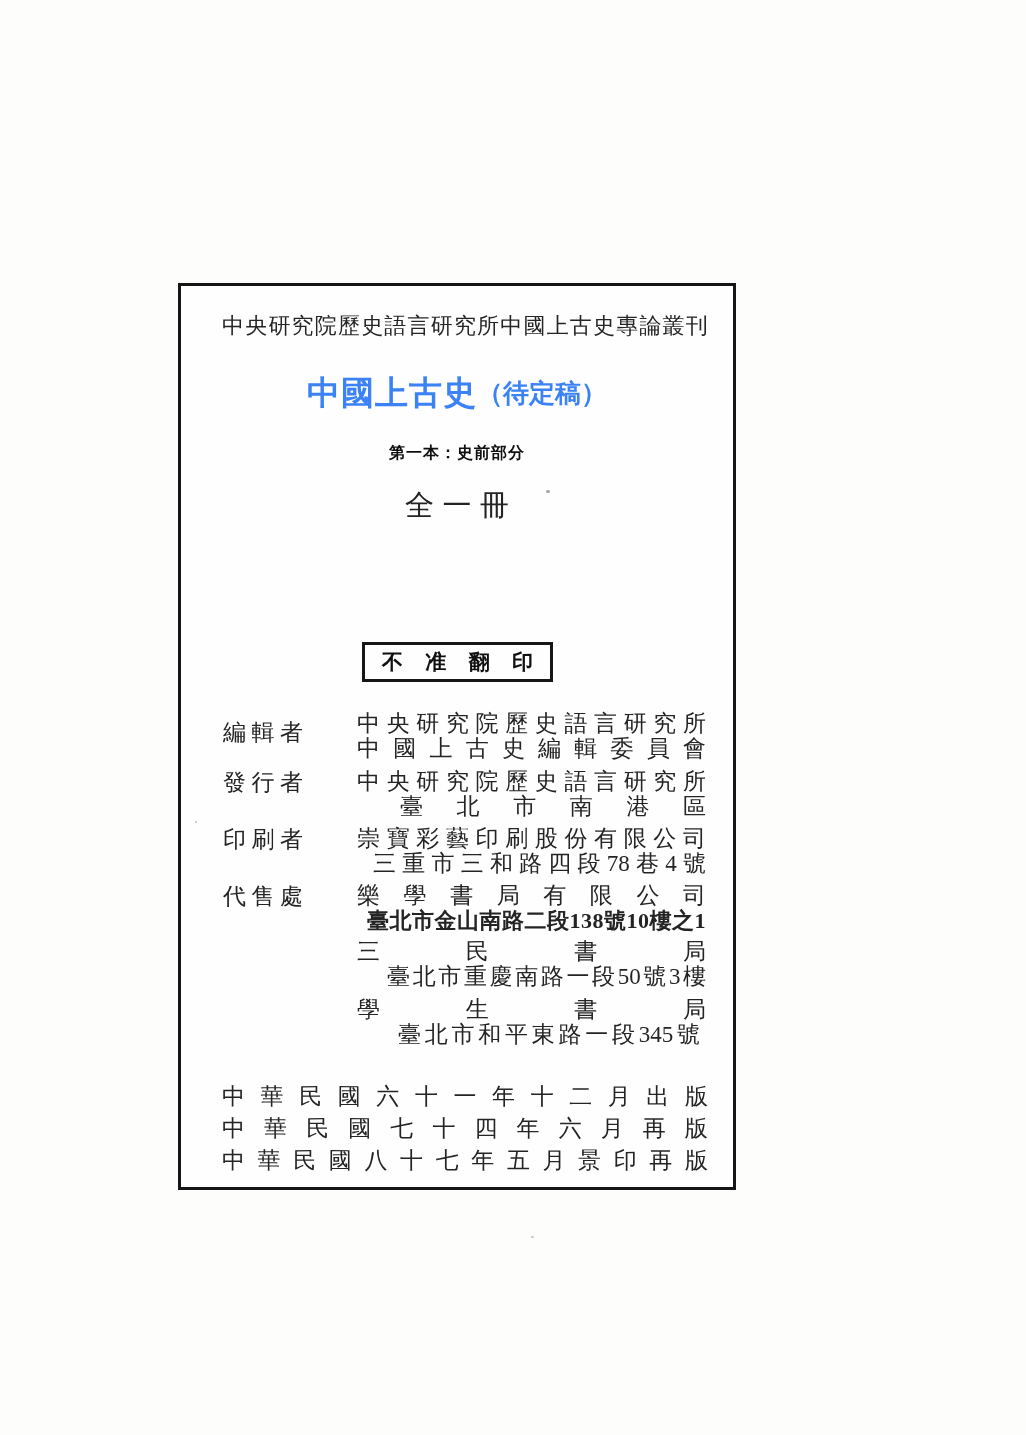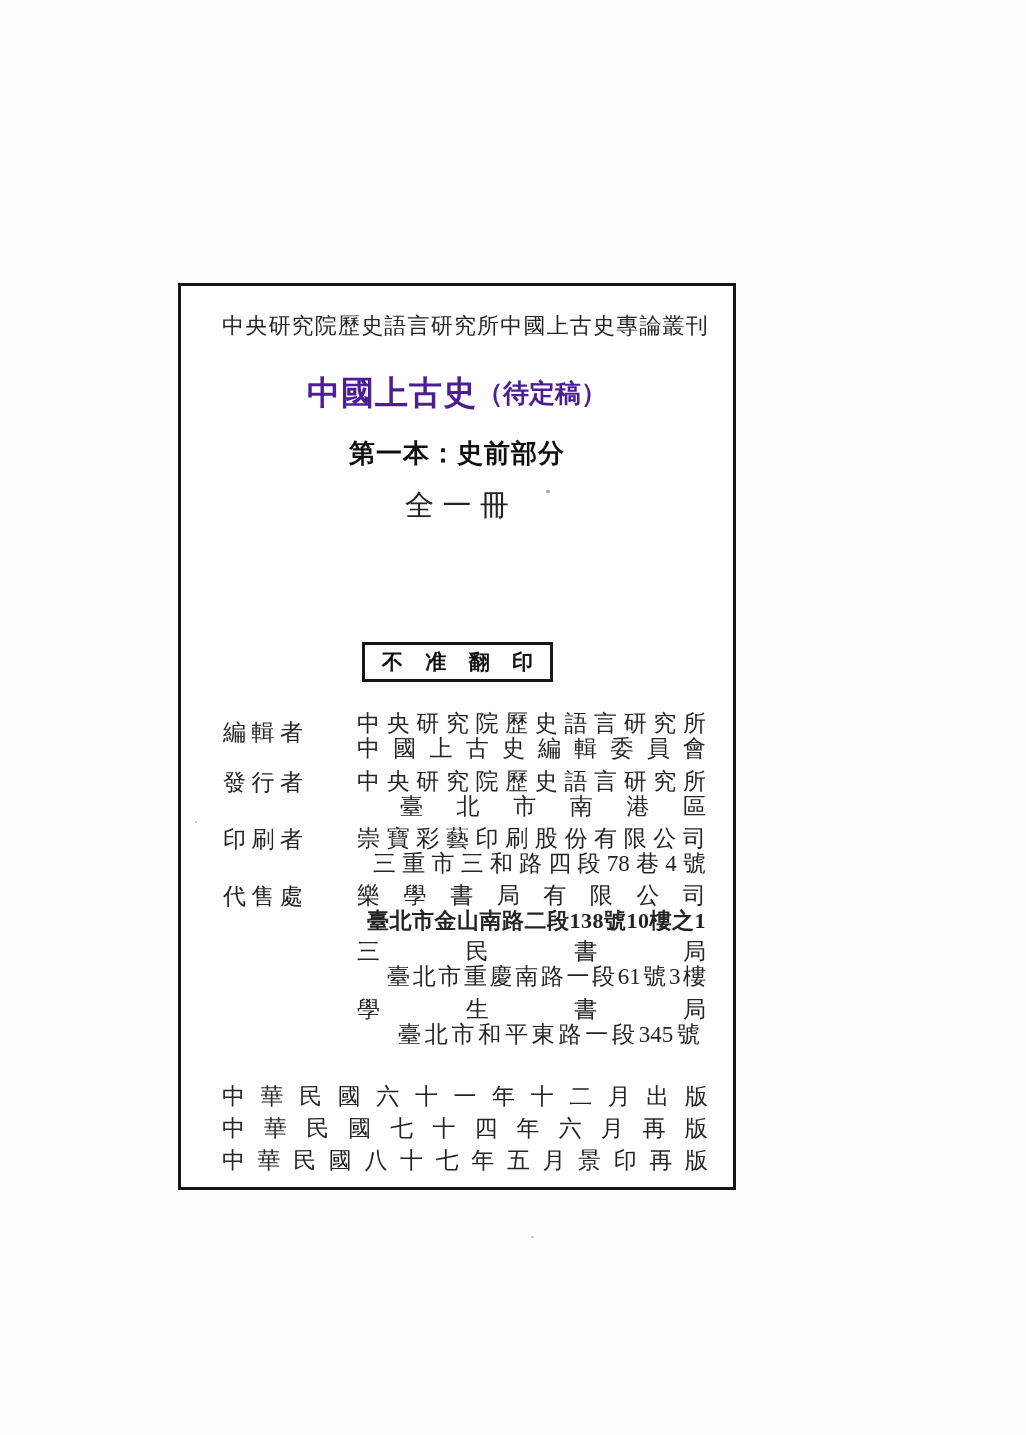--- a/index.html
+++ b/index.html
@@ -15,26 +15,26 @@
     position:absolute;left:178px;top:283px;
     width:558px;height:907px;
     border:3px solid #161616;
     box-sizing:border-box;
     background:#fefefe;
   }
   .abs{position:absolute;}
   .jfx{display:flex;justify-content:space-between;}
   .series{left:41px;top:27px;width:486px;font-size:22px;line-height:26px;color:#242424;}
   .title{left:0;top:88px;width:100%;text-align:center;
-    font-family:"Liberation Sans","DejaVu Sans",sans-serif;font-weight:700;color:#4c1d95;line-height:38px;}
+    font-family:"Liberation Sans","DejaVu Sans",sans-serif;font-weight:700;color:#3b82f6;line-height:38px;}
   .title-main{font-size:33px;letter-spacing:1px;}
   .title-paren{font-size:26px;vertical-align:2px;}
   .volume{left:0;top:153px;width:100%;text-align:center;
     font-family:"Liberation Sans","DejaVu Sans",sans-serif;font-weight:700;
-    font-size:26px;letter-spacing:1px;color:#0f0f0f;line-height:28px;}
+    font-size:16px;letter-spacing:1px;color:#0f0f0f;line-height:28px;}
   .binding{left:224px;top:203px;width:104px;font-size:29px;line-height:32px;color:#242424;}
   .stamp{left:181px;top:356px;width:191px;height:40px;
     border:3px solid #161616;box-sizing:border-box;}
   .stamp-text{align-items:center;height:100%;padding:0 17px;
     font-family:"Liberation Sans","DejaVu Sans",sans-serif;font-weight:700;
     font-size:21px;color:#0f0f0f;}
   .clabel{left:42px;width:80px;font-size:23px;line-height:25px;color:#242424;}
   .cline{left:176px;width:349px;font-size:23px;line-height:25px;color:#242424;}
   .cline.ind16{left:192px;width:333px;}
   .cline.ind43{left:219px;width:306px;}
@@ -216,21 +216,21 @@
     <div class="abs cline ind30 jfx" style="top:678px">
         <span>臺</span>
         <span>北</span>
         <span>市</span>
         <span>重</span>
         <span>慶</span>
         <span>南</span>
         <span>路</span>
         <span>一</span>
         <span>段</span>
-        <span>61</span>
+        <span>50</span>
         <span>號</span>
         <span>3</span>
         <span>樓</span>
       </div>
 
     <div class="abs cline jfx" style="top:711px">
         <span>學</span>
         <span>生</span>
         <span>書</span>
         <span>局</span>

